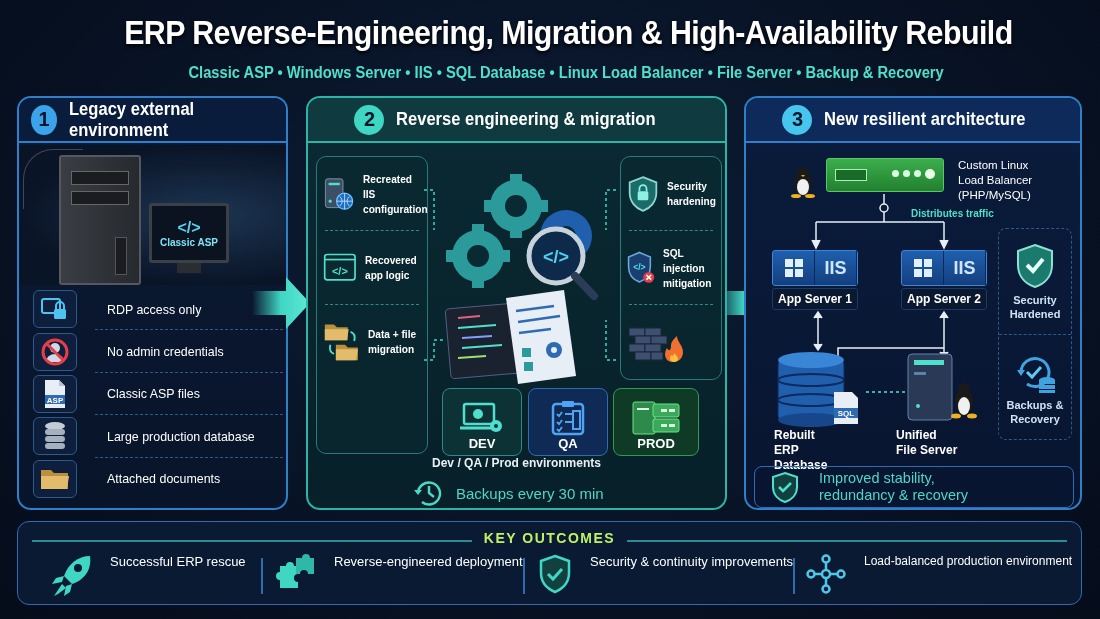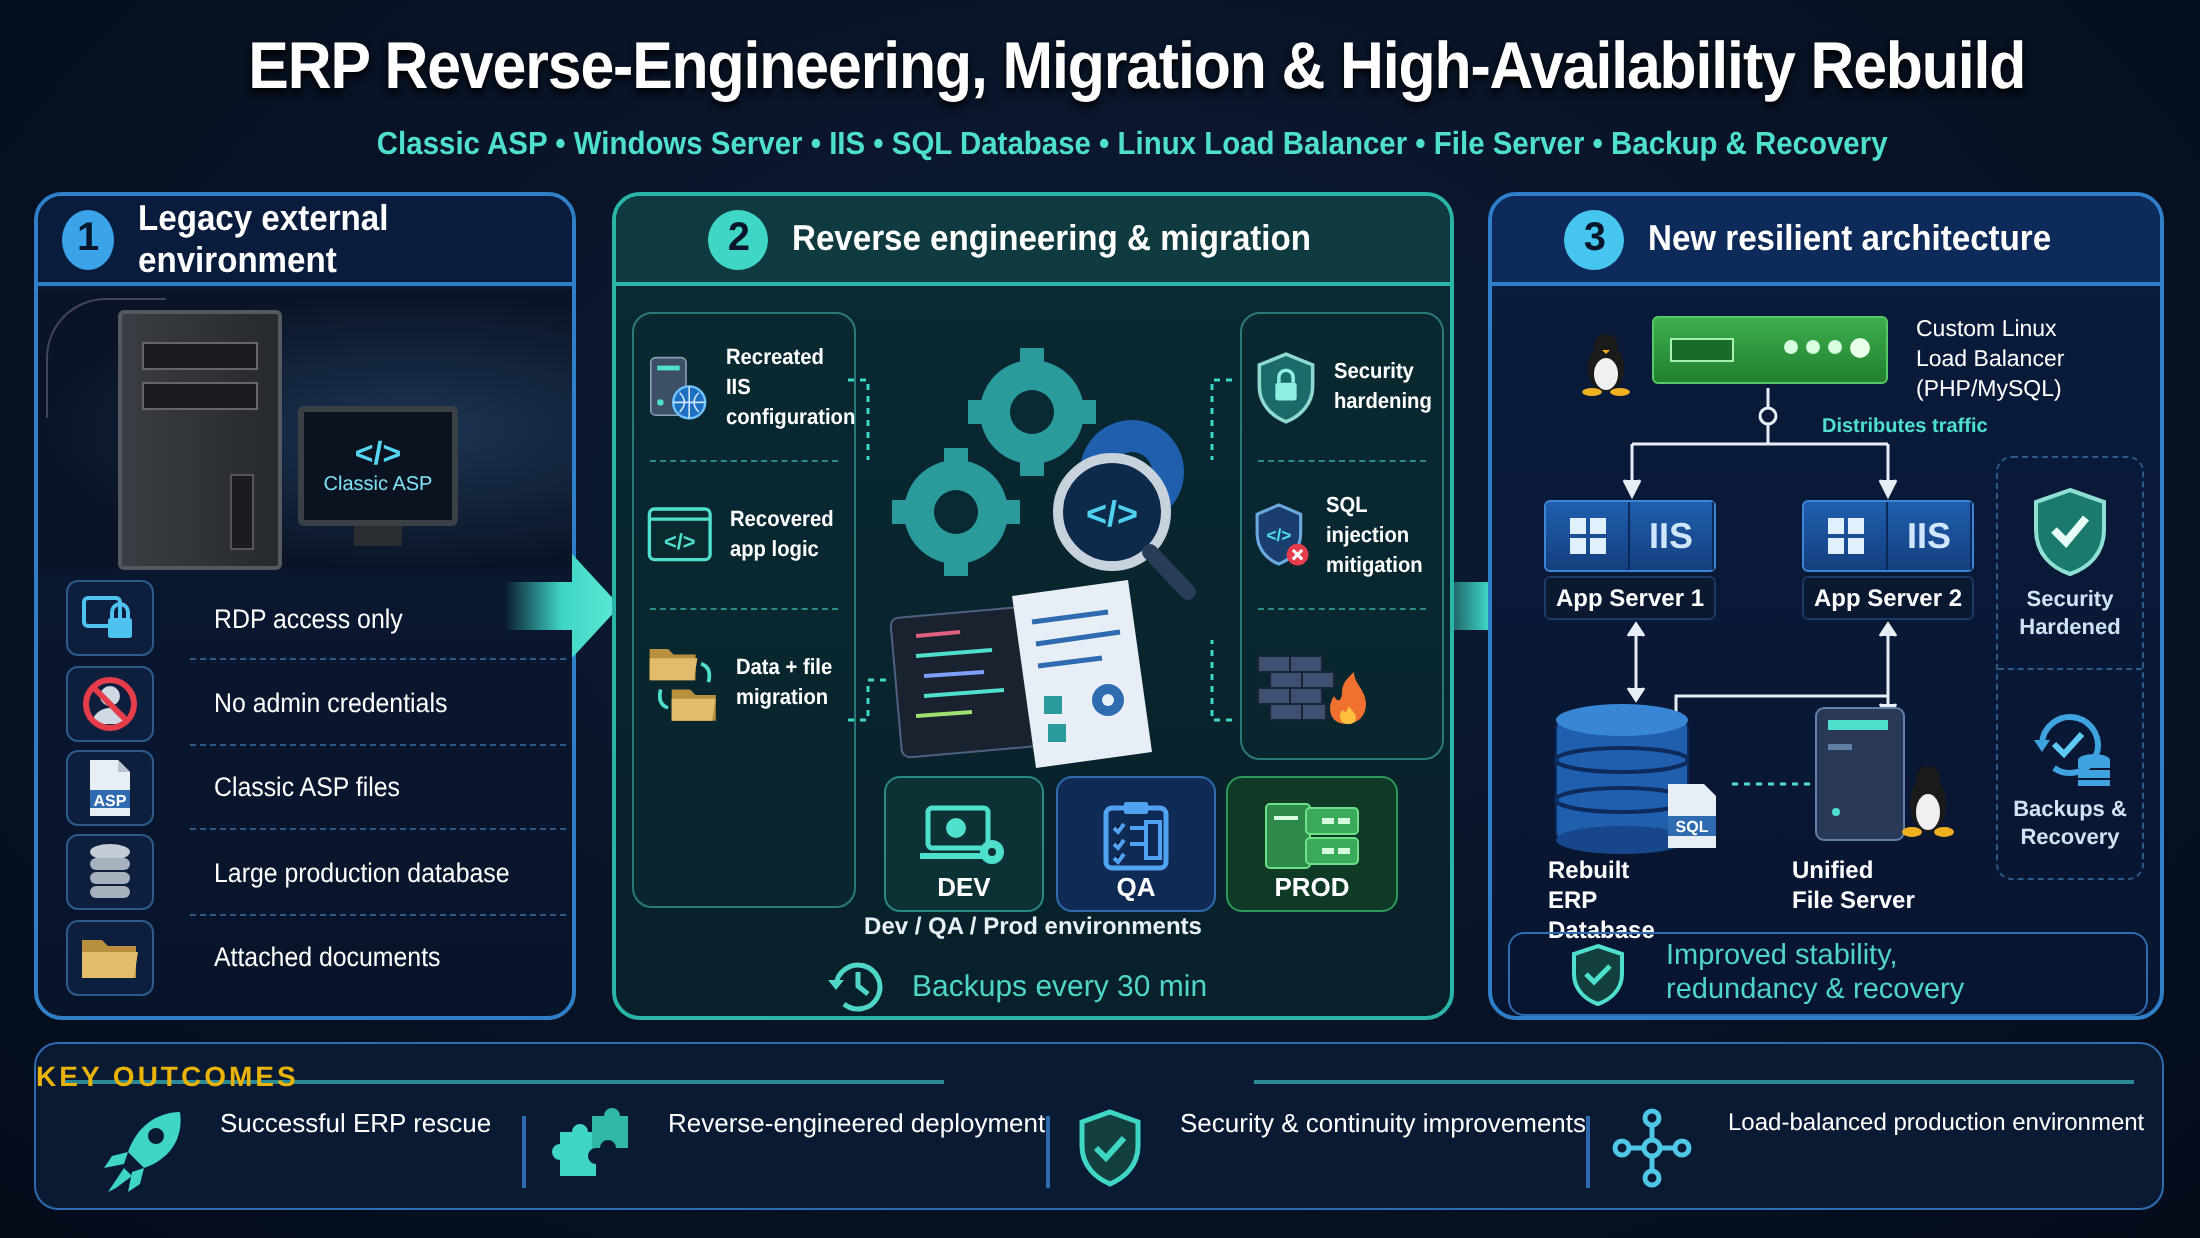--- a/index.html
+++ b/index.html
@@ -16,21 +16,21 @@
 .p2 .phead{background:#0e3a40;border-bottom-color:#2bb5a6;justify-content:center;padding-left:0}
 .p3 .phead{background:#0e2a5a;justify-content:center;padding-left:0}
 .num{width:30px;height:30px;border-radius:50%;display:flex;align-items:center;justify-content:center;font-weight:bold;font-size:20px;color:#08162c}
 .n1{background:#3ba3ea}.n2{background:#3fd6c4}.n3{background:#46c6ee}
 .ptitle{font-size:18px;font-weight:bold;color:#fff;transform:scaleX(0.92);transform-origin:left center}
 .hero{position:absolute;left:0;top:47px;width:267px;height:140px;background:radial-gradient(ellipse at 70% 50%,#1c3552,#0a1427 70%)}
 .tower{position:absolute;left:40px;top:10px;width:82px;height:130px;background:linear-gradient(90deg,#3a3d43,#26292e);border:2px solid #55595f;border-radius:3px}
 .tower .bay{position:absolute;left:10px;width:58px;height:14px;background:#1a1c20;border:1px solid #666}
 .monitor{position:absolute;left:130px;top:58px;width:80px;height:60px;background:#0b1320;border:3px solid #3b3f46;border-radius:3px;display:flex;flex-direction:column;align-items:center;justify-content:center}
 .monitor .code{color:#54d6f0;font-weight:bold;font-size:16px}
-.monitor .lbl{color:#7fe3f5;font-size:10px;font-weight:normal}
+.monitor .lbl{color:#7fe3f5;font-size:10px;font-weight:bold}
 .mstand{position:absolute;left:158px;top:118px;width:24px;height:10px;background:#2a2d32}
 .web{position:absolute;left:4px;top:4px;width:60px;height:60px;border-left:1px solid #667;border-top:1px solid #667;border-radius:50% 0 0 0;opacity:.6}
 .list{position:absolute;left:14px;top:190px;width:250px}
 .li{display:flex;align-items:center;height:42.4px;position:relative}
 .li .ib{width:44px;height:38px;border:1.5px solid #2c5a8a;border-radius:6px;background:#0d1f3d;display:flex;align-items:center;justify-content:center;flex:none}
 .li .tx{margin-left:30px;font-size:13.5px;color:#fff;transform:scaleX(0.92);transform-origin:left center;white-space:nowrap}
 .li .dv{position:absolute;left:62px;right:0;bottom:0;border-bottom:1px dashed #2c5a8a}
 .arrow{position:absolute;width:60px;height:56px}
 .col{position:absolute;border:1.5px solid #2b7a7a;border-radius:10px;background:rgba(10,40,48,.7)}
 .lcol{left:8px;top:58px;width:112px;height:298px}
@@ -46,23 +46,23 @@
 .backup{position:absolute;left:104px;top:378px;display:flex;align-items:center;gap:10px;font-size:15px;color:#4fd6c6}
 .lb{position:absolute;left:80px;top:60px;width:118px;height:34px;background:linear-gradient(180deg,#3cae4d,#22802f);border:1.5px solid #56c866;border-radius:3px}
 .lbtext{position:absolute;left:212px;top:60px;font-size:11.5px;line-height:15px;color:#fff}
 .distr{position:absolute;left:165px;top:110px;font-size:10px;font-weight:bold;color:#4fe0cd}
 .asv{position:absolute;top:152px;width:86px;height:36px;background:linear-gradient(180deg,#1f5fae,#143f7e);border:1.5px solid #3b86d6;border-radius:3px;display:flex}
 .asv div{flex:1;display:flex;align-items:center;justify-content:center;border-right:1px solid #0b2a5a;font-size:18px;font-weight:bold;color:#cfe6ff}
 .asvlbl{position:absolute;top:190px;width:86px;height:22px;background:#0a1830;border:1px solid #1b3a66;border-radius:3px;font-size:12px;font-weight:bold;color:#fff;text-align:center;line-height:20px}
 .dblbl,.fslbl{position:absolute;top:330px;font-size:12px;font-weight:bold;line-height:15px;color:#fff;text-align:left}
 .side{position:absolute;left:252px;top:130px;width:74px;height:212px;border:1.5px dashed #2c5a8a;border-radius:8px}
 .side .s{height:106px;display:flex;flex-direction:column;align-items:center;justify-content:center;gap:4px;font-size:11px;font-weight:bold;color:#cfe3f5;text-align:center;line-height:14px}
-.improved{position:absolute;left:8px;top:368px;width:320px;height:42px;border:1.5px solid #2f6bb0;border-radius:8px;display:flex;align-items:center;gap:20px;padding-left:30px;font-size:14.5px;color:#4fd6c6;line-height:17px}
+.improved{position:absolute;left:8px;top:368px;width:320px;height:42px;border:1.5px solid #2f6bb0;border-radius:8px;display:flex;align-items:center;gap:20px;padding-left:16px;font-size:14.5px;color:#4fd6c6;line-height:17px}
 .outcomes{position:absolute;left:17px;top:521px;width:1065px;height:84px;border:1.5px solid #2f6bb0;border-radius:12px;background:#0a1a33}
-.ko{position:absolute;left:0;right:0;top:8px;text-align:left;font-size:14px;font-weight:bold;letter-spacing:1.5px;color:#eab308}
+.ko{position:absolute;left:0;right:0;top:8px;text-align:center;font-size:14px;font-weight:bold;letter-spacing:1.5px;color:#bef264}
 .koline{position:absolute;top:18px;height:2px;background:#2a8a96}
 .oc{position:absolute;top:32px;height:44px;display:flex;align-items:flex-start;gap:18px;font-size:13px;color:#fff;white-space:nowrap}
 .sep{position:absolute;top:36px;width:2px;height:36px;background:#2f6bb0}
 svg{display:block}
 </style>
 </head>
 <body>
 
 <div class="title">ERP Reverse-Engineering, Migration &amp; High-Availability Rebuild</div>
 <div class="subtitle">Classic ASP • Windows Server • IIS • SQL Database • Linux Load Balancer • File Server • Backup &amp; Recovery</div>

